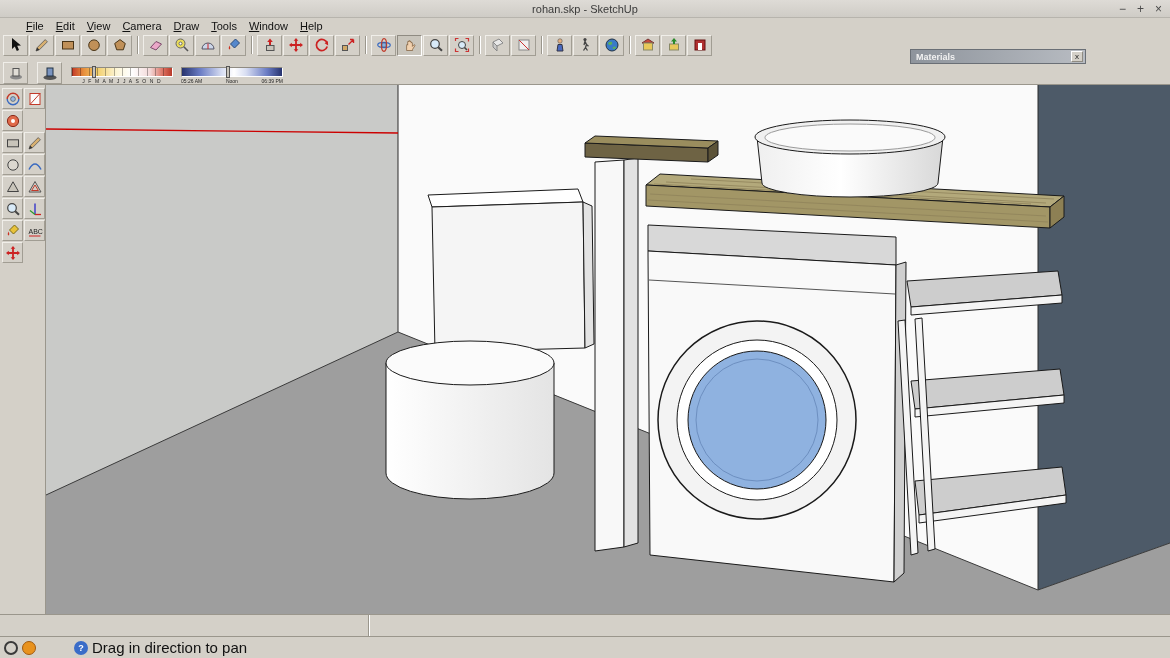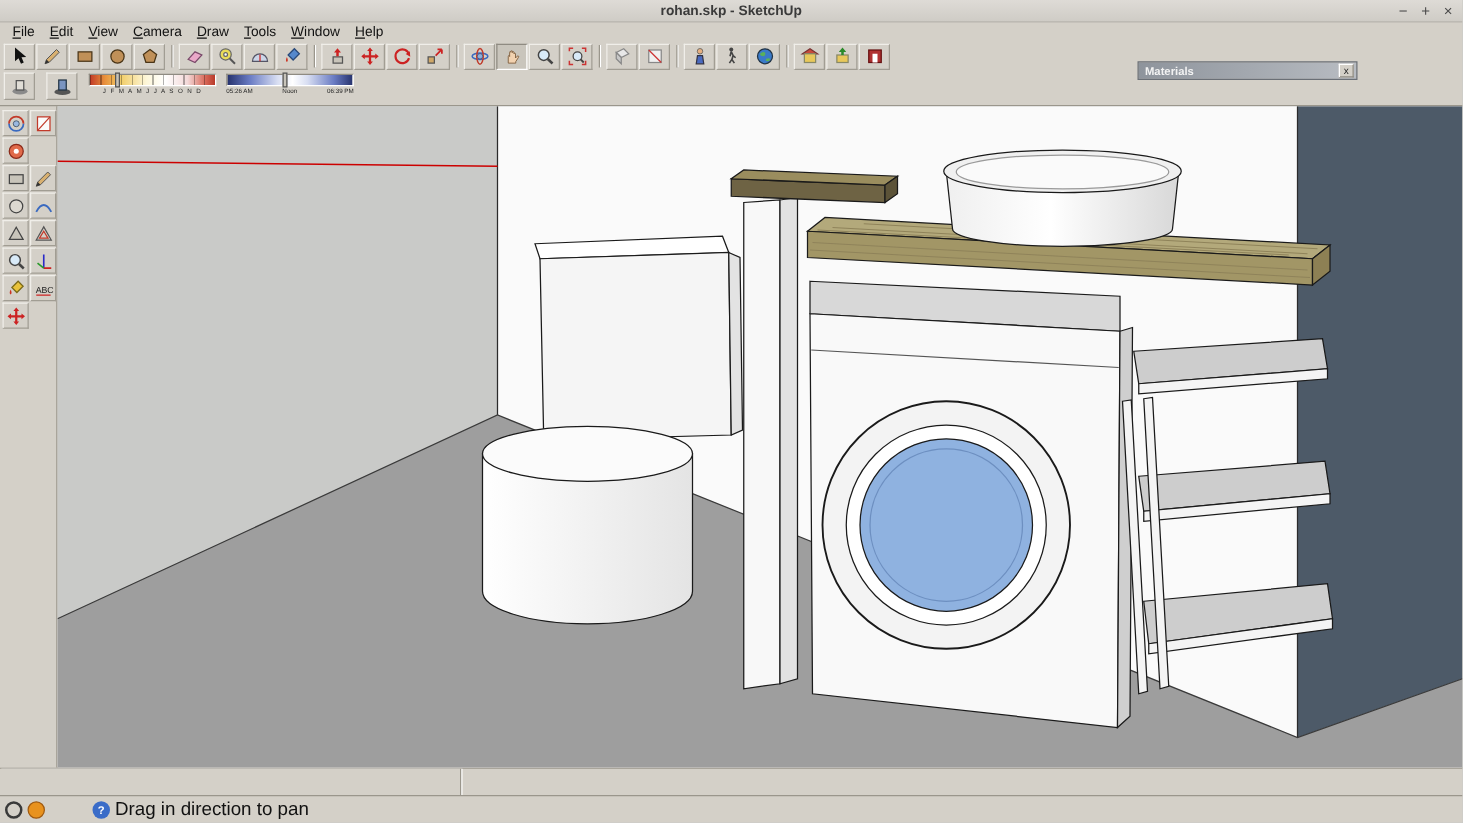--- a/index.html
+++ b/index.html
@@ -1,30 +1,30 @@
 <!DOCTYPE html>
 <html><head>
 <meta charset="utf-8">
 <style>
   html,body{margin:0;padding:0}
   body{width:1170px;height:658px;overflow:hidden;background:#d4d0c8;font-family:"Liberation Sans",sans-serif;color:#111}
   
   .titlebar{height:18px;background:linear-gradient(#dedbd6,#cfccc6);display:flex;align-items:center;justify-content:center;position:relative;border-bottom:1px solid #b7b4ad;box-sizing:border-box}
-  .titlebar .title{font-size:11px;font-weight:bold;color:#3a3a3a}
+  .titlebar .title{font-size:11px;font-weight:normal;color:#3a3a3a}
   .win-controls{position:absolute;right:8px;top:0;height:100%;display:flex;align-items:center;gap:11px}
   .win-controls span{font-size:12px;color:#4a4a4a;line-height:1;cursor:default}
-  .menubar{height:16px;display:flex;align-items:center;padding-left:4px;font-size:11px}
+  .menubar{height:16px;display:flex;align-items:center;padding-left:20px;font-size:11px}
   .menu-item{padding:0 6px;cursor:default}
   
   .toolbar1{height:22px;display:flex;align-items:center;padding-left:3px}
   .tb{width:25px;height:21px;display:flex;align-items:center;justify-content:center;background:#d4d0c8;border:1px solid;border-color:#f0eee9 #a19d93 #a19d93 #f0eee9;padding:0;margin:0 1px 0 0}
   .tb.active{border-color:#8f8b82 #fff #fff #8f8b82;background:#c9c5bc}
   .tb svg,.ltb svg{display:block}
   .sep{width:1px;height:18px;background:#9a968c;border-right:1px solid #fff;margin:0 4px}
-  .toolbar2{height:29px;display:flex;align-items:flex-start;padding:2px 18px 0 3px;gap:8px;position:relative;border-bottom:1px solid #9a968c;box-sizing:border-box}
+  .toolbar2{height:29px;display:flex;align-items:flex-end;padding:2px 18px 0 3px;gap:8px;position:relative;border-bottom:1px solid #9a968c;box-sizing:border-box}
   .tb2{width:25px;height:22px}
   .slider-block{display:flex;flex-direction:column;margin-top:1px}
   .slider-strip{width:102px;height:10px;border:1px solid;border-color:#8f8b82 #fff #fff #8f8b82;box-sizing:border-box;position:relative}
   .date-strip{background-image:repeating-linear-gradient(90deg,rgba(0,0,0,.30) 0 1px,transparent 1px 8.3px),linear-gradient(90deg,#c23a28,#e8913c 12%,#f2ce6a 25%,#fdf6d8 45%,#ffffff 60%,#f3d9d9 78%,#d96a5a 92%,#b83a2a)}
   .time-strip{background:linear-gradient(90deg,#27336e,#6a7cc4 18%,#d8def2 40%,#ffffff 52%,#d8def2 64%,#6a7cc4 85%,#27336e)}
   .thumb{position:absolute;top:-2px;width:4px;height:12px;background:#c8c4ba;border:1px solid #555;box-sizing:border-box}
   .slider-labels{font-size:5px;color:#222;width:102px;white-space:nowrap}
   .months{text-align:center;letter-spacing:1.1px;margin-top:1px}
   .times{display:flex;justify-content:space-between;margin-top:1px}
   

